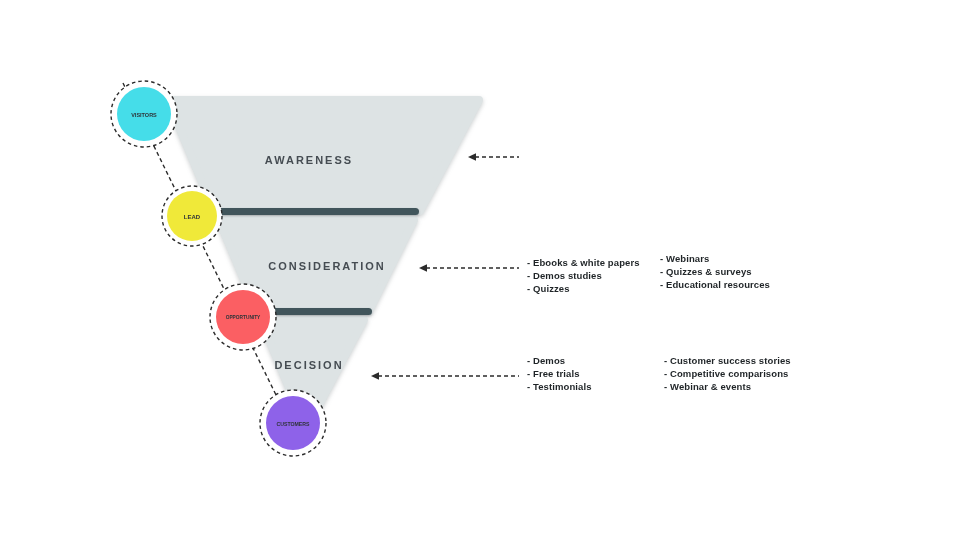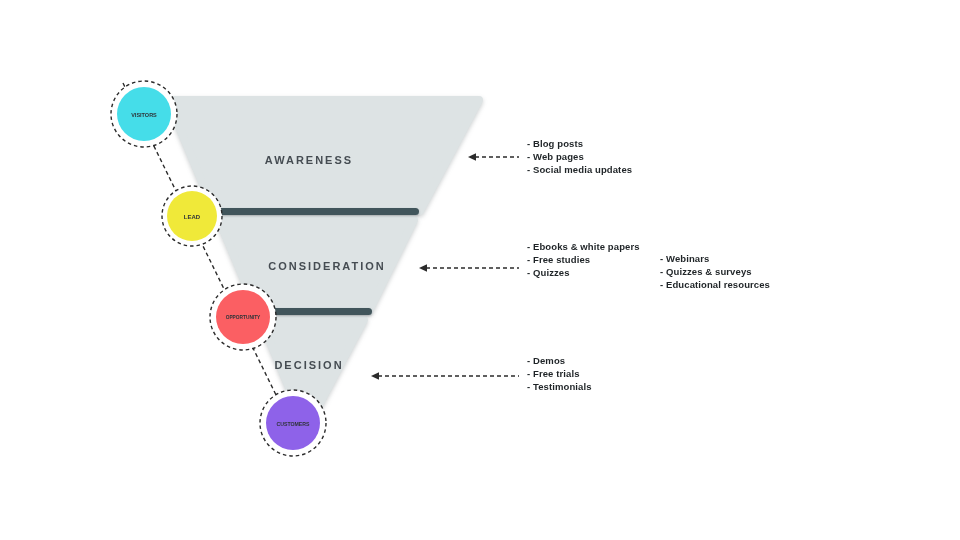--- a/index.html
+++ b/index.html
@@ -64,36 +64,36 @@
       <text x="243" y="319.3" text-anchor="middle" class="circle-label" font-size="4.8">OPPORTUNITY</text>
     </g>
 
     <g>
       <circle cx="293" cy="423" r="33" class="ring"></circle>
       <circle cx="293" cy="423" r="27" fill="#8e62e9"></circle>
       <text x="293" y="425.5" text-anchor="middle" class="circle-label" font-size="5.2">CUSTOMERS</text>
     </g>
   </svg>
 
-  <div class="list" style="left:527px;top:137px">
-    <div>- Blog posts</div>
-    <div>- Web pages</div>
-    <div>- Social media updates</div>
-  </div>
 
-  <div class="list" style="left:527px;top:240px">
+  <div class="list" style="left:527px;top:256px">
     <div>- Ebooks &amp; white papers</div>
-    <div>- Free studies</div>
+    <div>- Demos studies</div>
     <div>- Quizzes</div>
   </div>
   <div class="list" style="left:660px;top:252px">
     <div>- Webinars</div>
     <div>- Quizzes &amp; surveys</div>
     <div>- Educational resources</div>
   </div>
 
   <div class="list" style="left:527px;top:354px">
     <div>- Demos</div>
     <div>- Free trials</div>
     <div>- Testimonials</div>
   </div>
+  <div class="list" style="left:664px;top:354px">
+    <div>- Customer success stories</div>
+    <div>- Competitive comparisons</div>
+    <div>- Webinar &amp; events</div>
+  </div>
 
 </div>
 
 </body></html>

